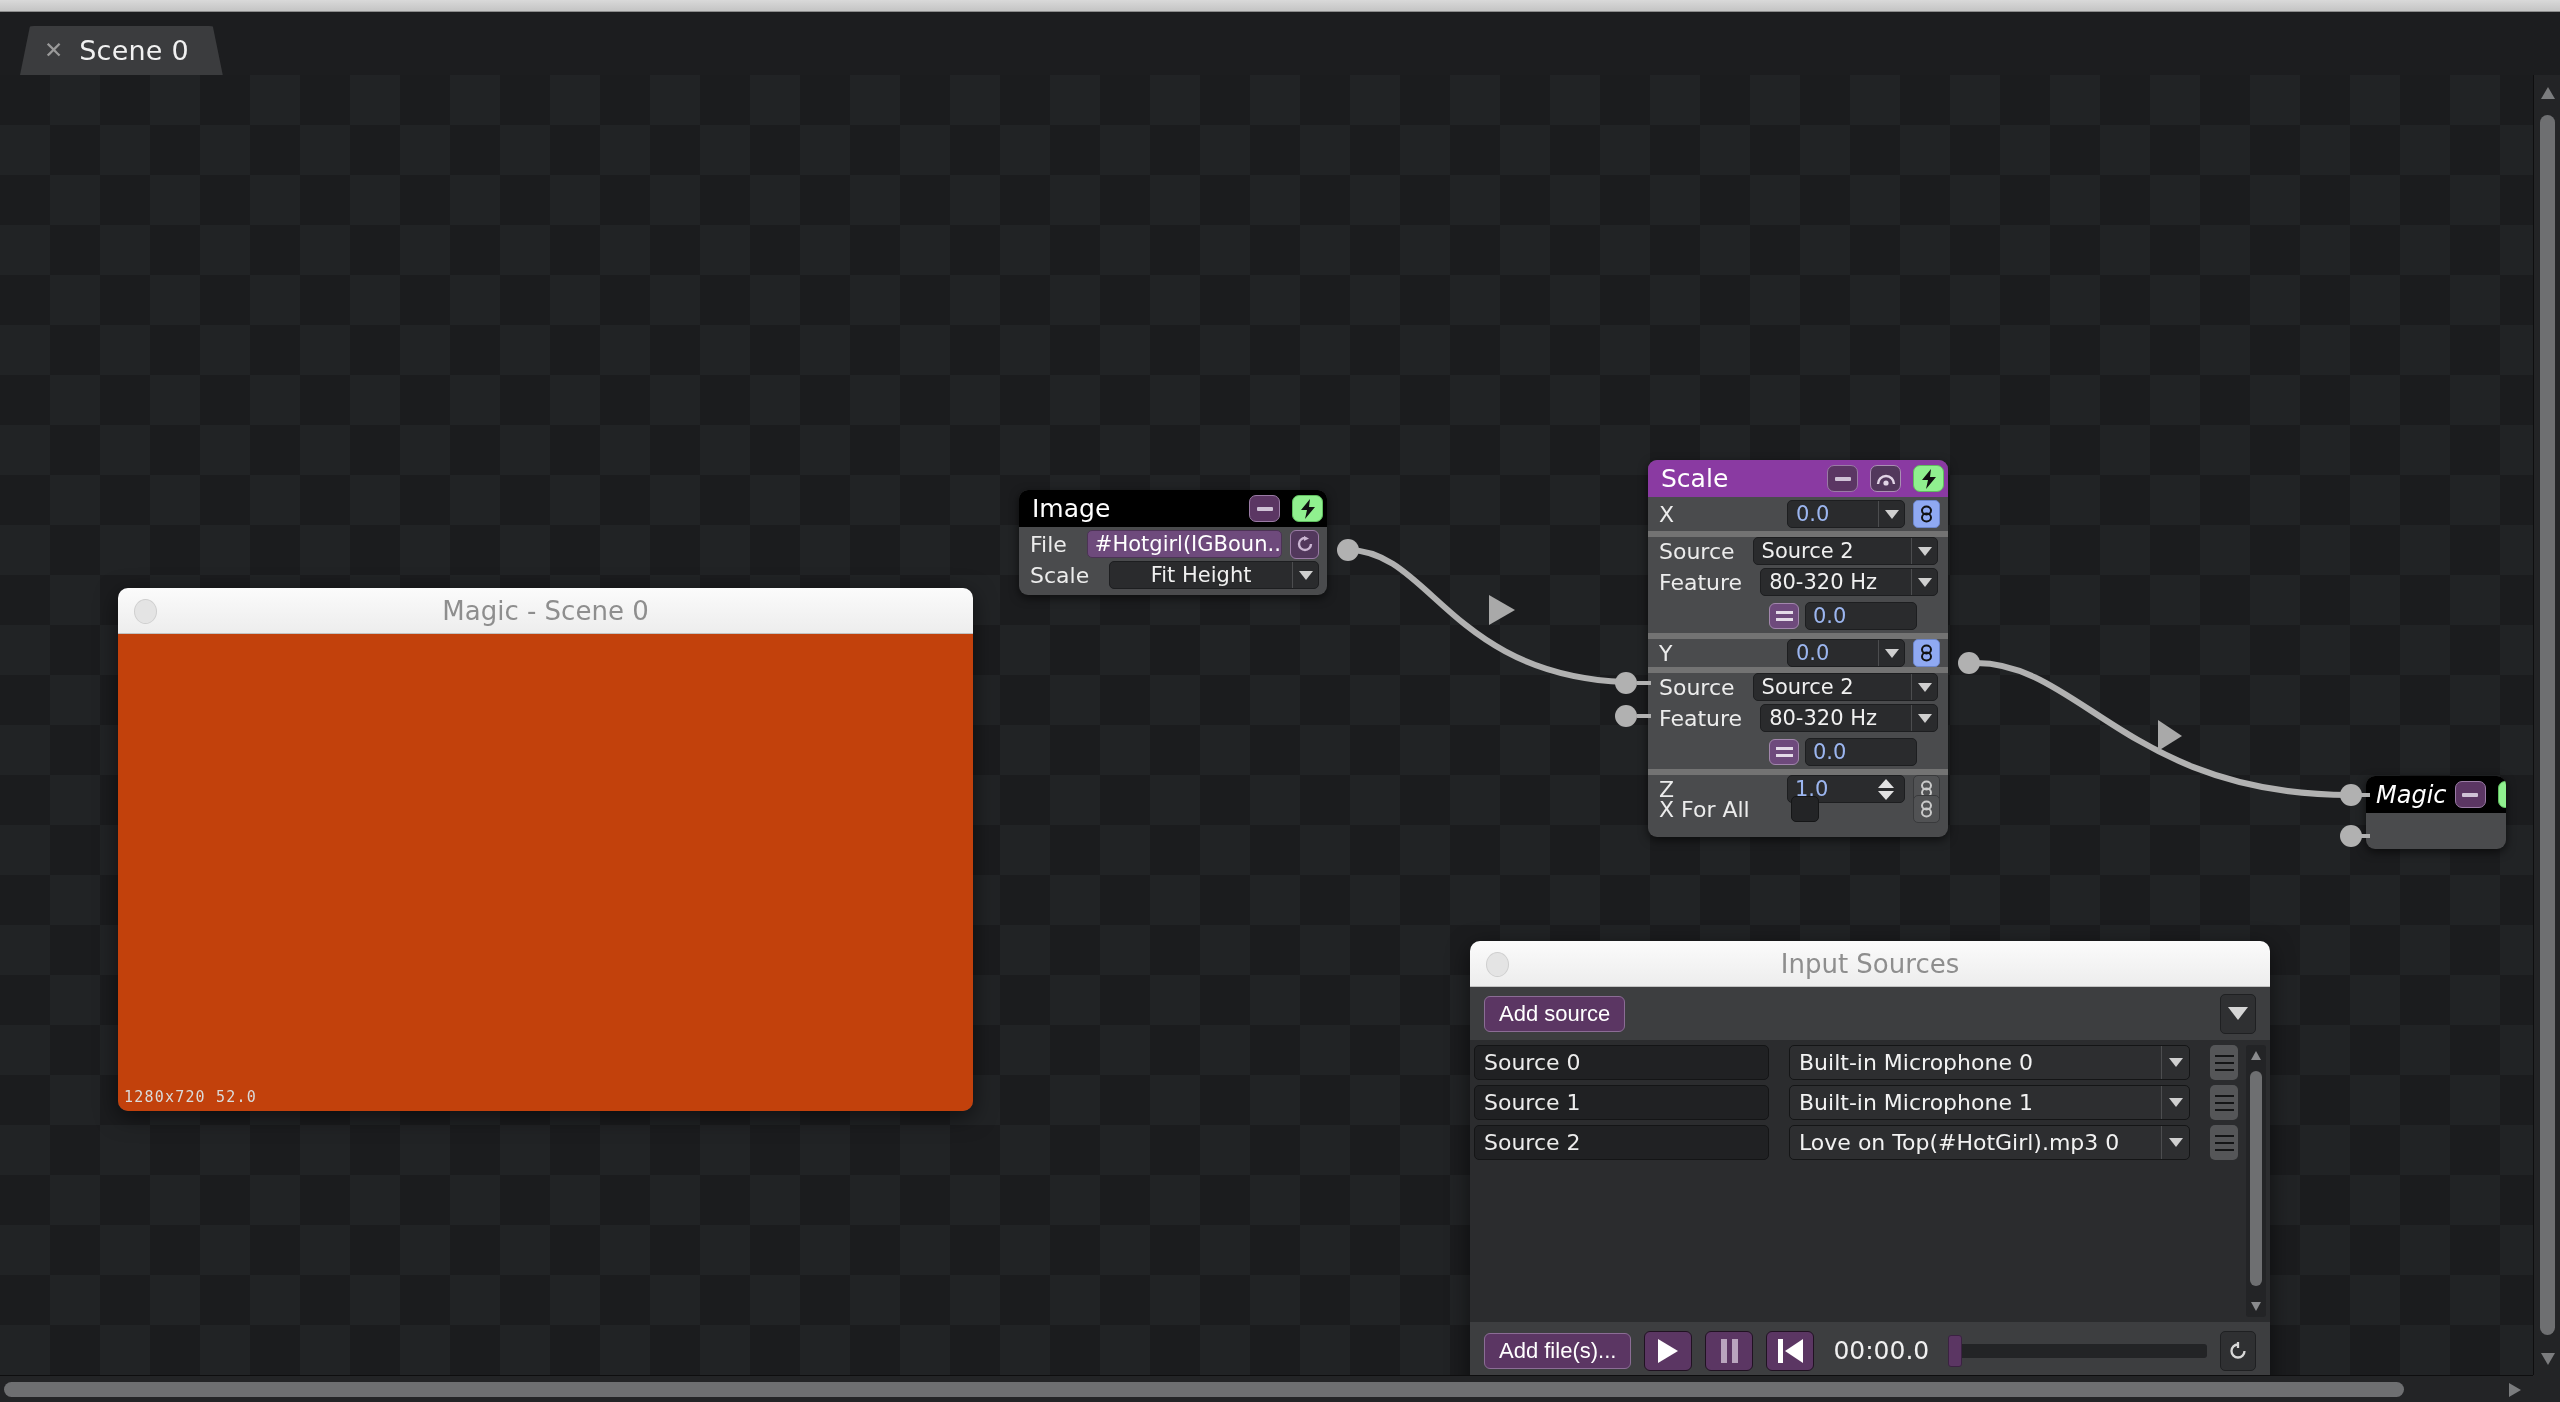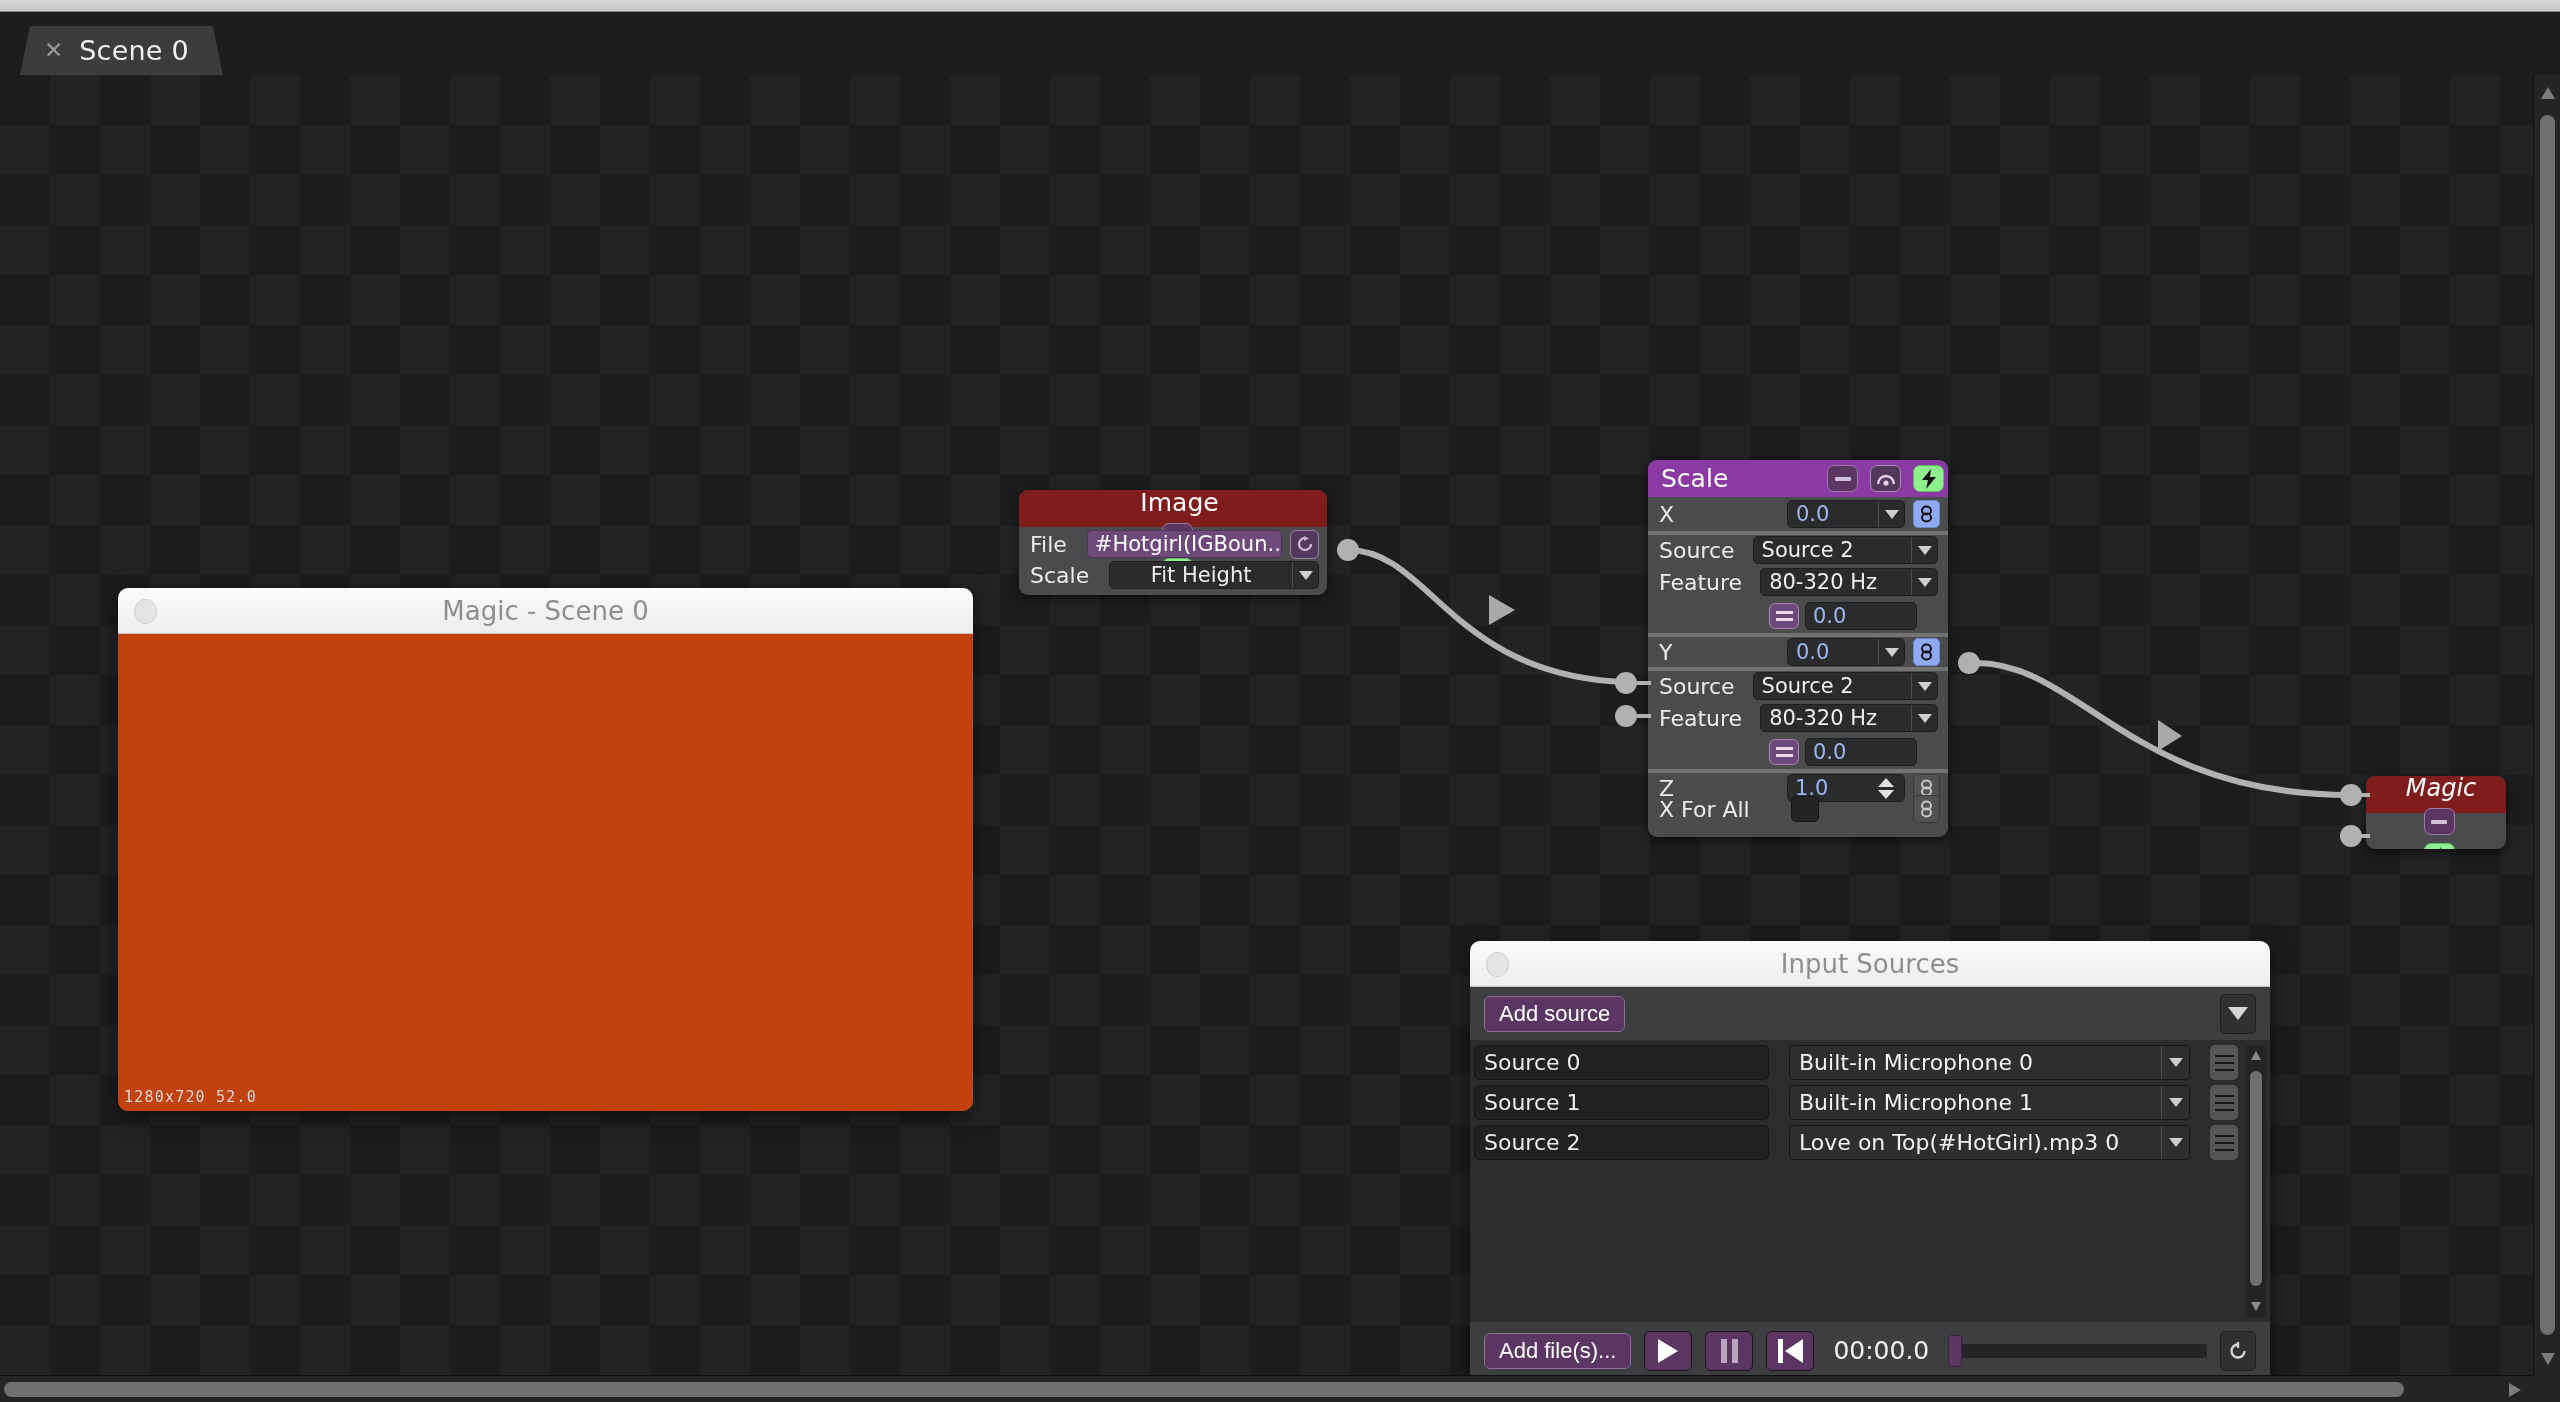--- a/index.html
+++ b/index.html
@@ -190,21 +190,21 @@
     align-items: center;
     padding-left: 13px;
     gap: 8px;
   }
   .node-head .nh-title {
     flex: 1;
     color: #fff;
     font-size: 25px;
     line-height: 1;
   }
-  .head-blue  { background: #7f1d1d; flex-direction: column; }
+  .head-blue  { background: #000000; }
   .head-purple{ background: #8a3aa2; }
 
   .btn-sq {
     width: 31px; height: 27px;
     border-radius: 7px;
     display: flex;
     align-items: center;
     justify-content: center;
     margin-right: 4px;
     flex: none;
@@ -218,21 +218,21 @@
 
   
   .node-body { padding: 0; }
   .row {
     display: flex;
     align-items: center;
     height: 34px;
     padding: 0 8px 0 11px;
     gap: 8px;
   }
-  .row.sep-top { border-top: 4px solid #737373; }
+  .row.sep-top { border-top: 6px solid #737373; }
   .row .lbl {
     color: #ececec;
     font-size: 22px;
     white-space: nowrap;
   }
   .spacer { flex: 1; }
 
   .field {
     background: #2a2b2d;
     border: 1px solid #1d1e20;

